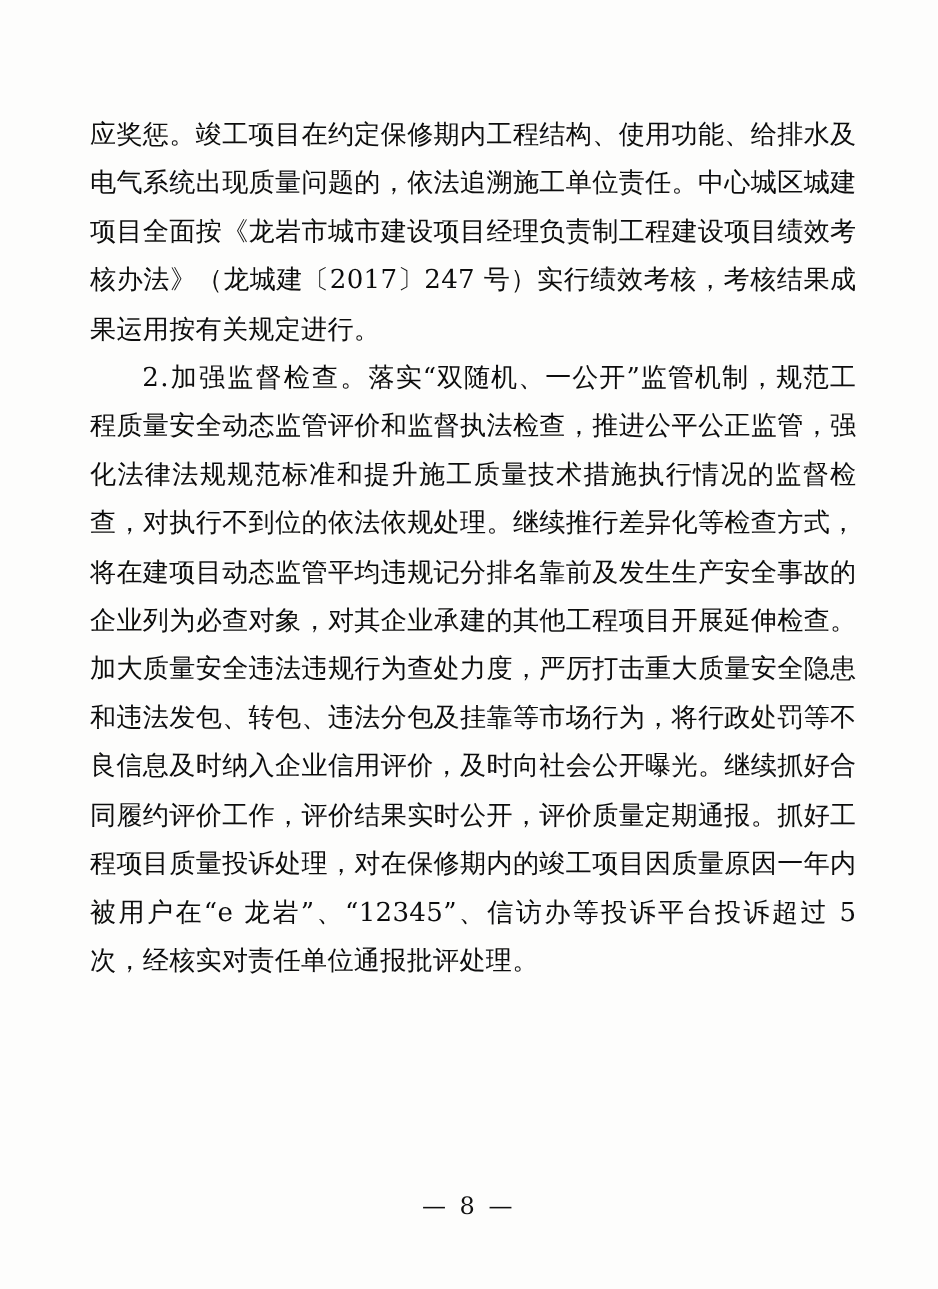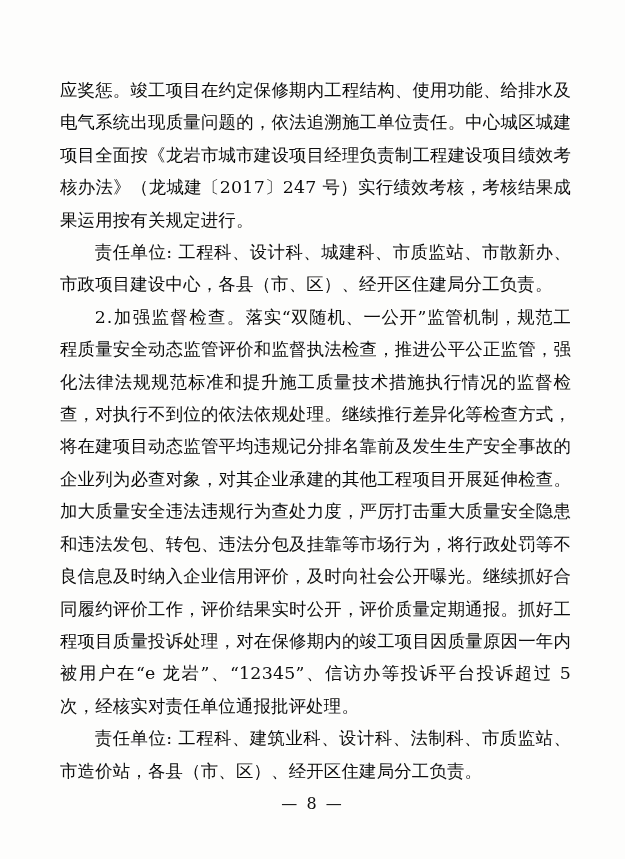--- a/index.html
+++ b/index.html
@@ -58,28 +58,22 @@
 </head>
 <body>
 
 <div class="page">
   <div class="doc-body">
 
     <p class="para">
       <span>应奖惩。竣工项目在约定保修期内工程结构、使用功能、给排水及电气系统出现质量问题的，依法追溯施工单位责任。中心城区城建项目全面按《龙岩市城市建设项目经理负责制工程建设项目绩效考核办法》（龙城建〔2017〕247 号）实行绩效考核，考核结果成果运用按有关规定进行。</span>
     </p>
 
-    <p class="para indent2">
-      <span>责任单位: 工程科、设计科、城建科、市质监站、市散新办、市政项目建设中心，各县（市、区）、经开区住建局分工负责。</span>
-    </p>
 
     <p class="para indent2">
       <span class="bold-lead">2.加强监督检查。</span><span>落实“双随机、一公开”监管机制，规范工程质量安全动态监管评价和监督执法检查，推进公平公正监管，强化法律法规规范标准和提升施工质量技术措施执行情况的监督检查，对执行不到位的依法依规处理。继续推行差异化等检查方式，将在建项目动态监管平均违规记分排名靠前及发生生产安全事故的企业列为必查对象，对其企业承建的其他工程项目开展延伸检查。加大质量安全违法违规行为查处力度，严厉打击重大质量安全隐患和违法发包、转包、违法分包及挂靠等市场行为，将行政处罚等不良信息及时纳入企业信用评价，及时向社会公开曝光。继续抓好合同履约评价工作，评价结果实时公开，评价质量定期通报。抓好工程项目质量投诉处理，对在保修期内的竣工项目因质量原因一年内被用户在“e 龙岩”、“12345”、信访办等投诉平台投诉超过 5 次，经核实对责任单位通报批评处理。</span>
     </p>
 
-    <p class="para indent2">
-      <span>责任单位: 工程科、建筑业科、设计科、法制科、市质监站、市造价站，各县（市、区）、经开区住建局分工负责。</span>
-    </p>
 
   </div>
 
   <div class="page-number">— 8 —</div>
 </div>
 
 </body></html>

